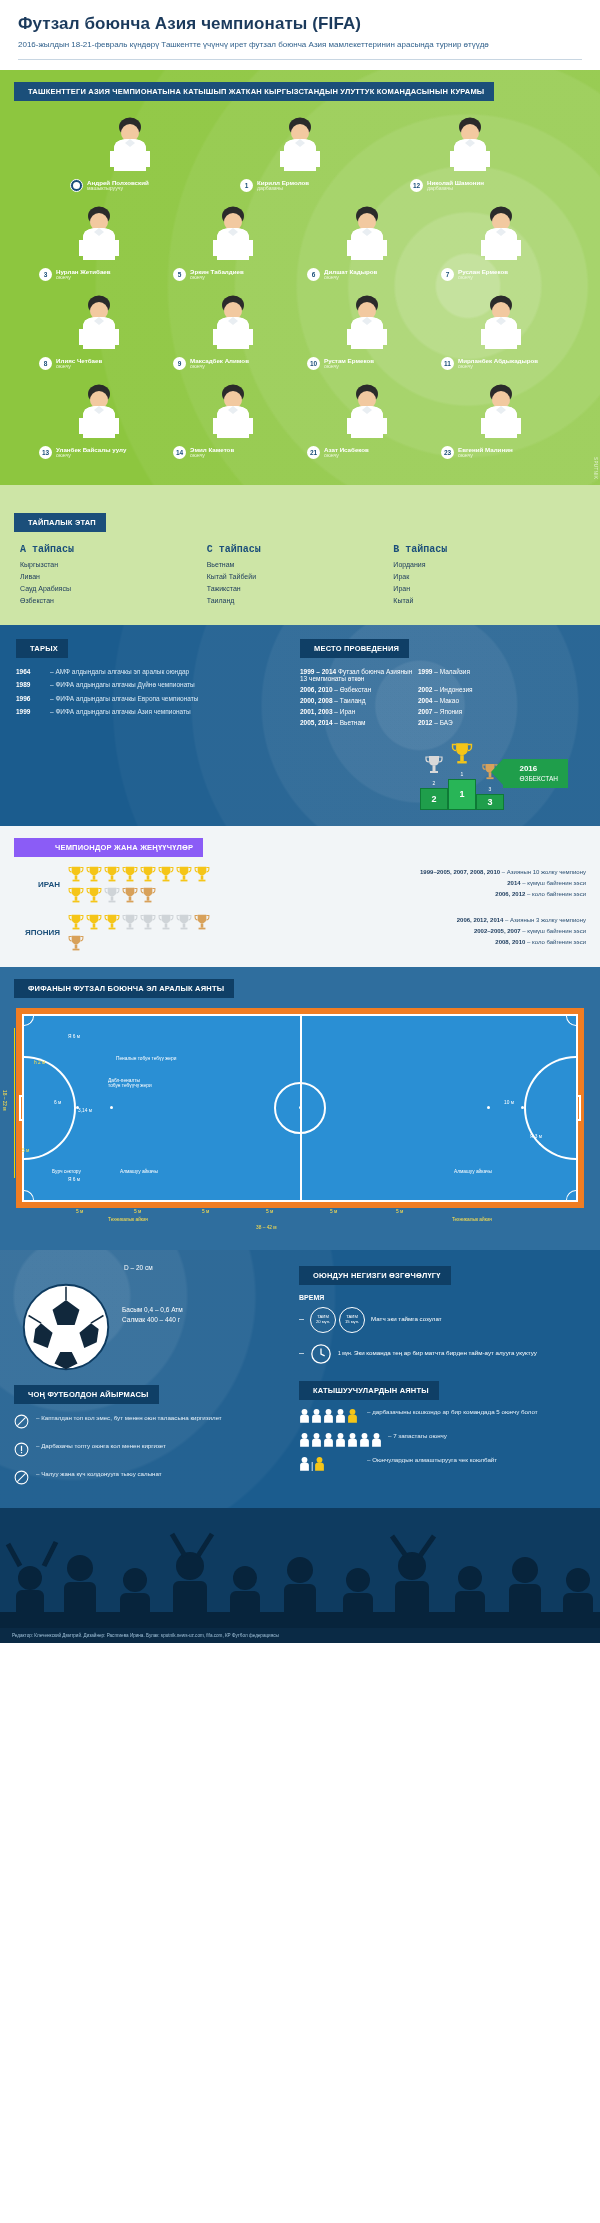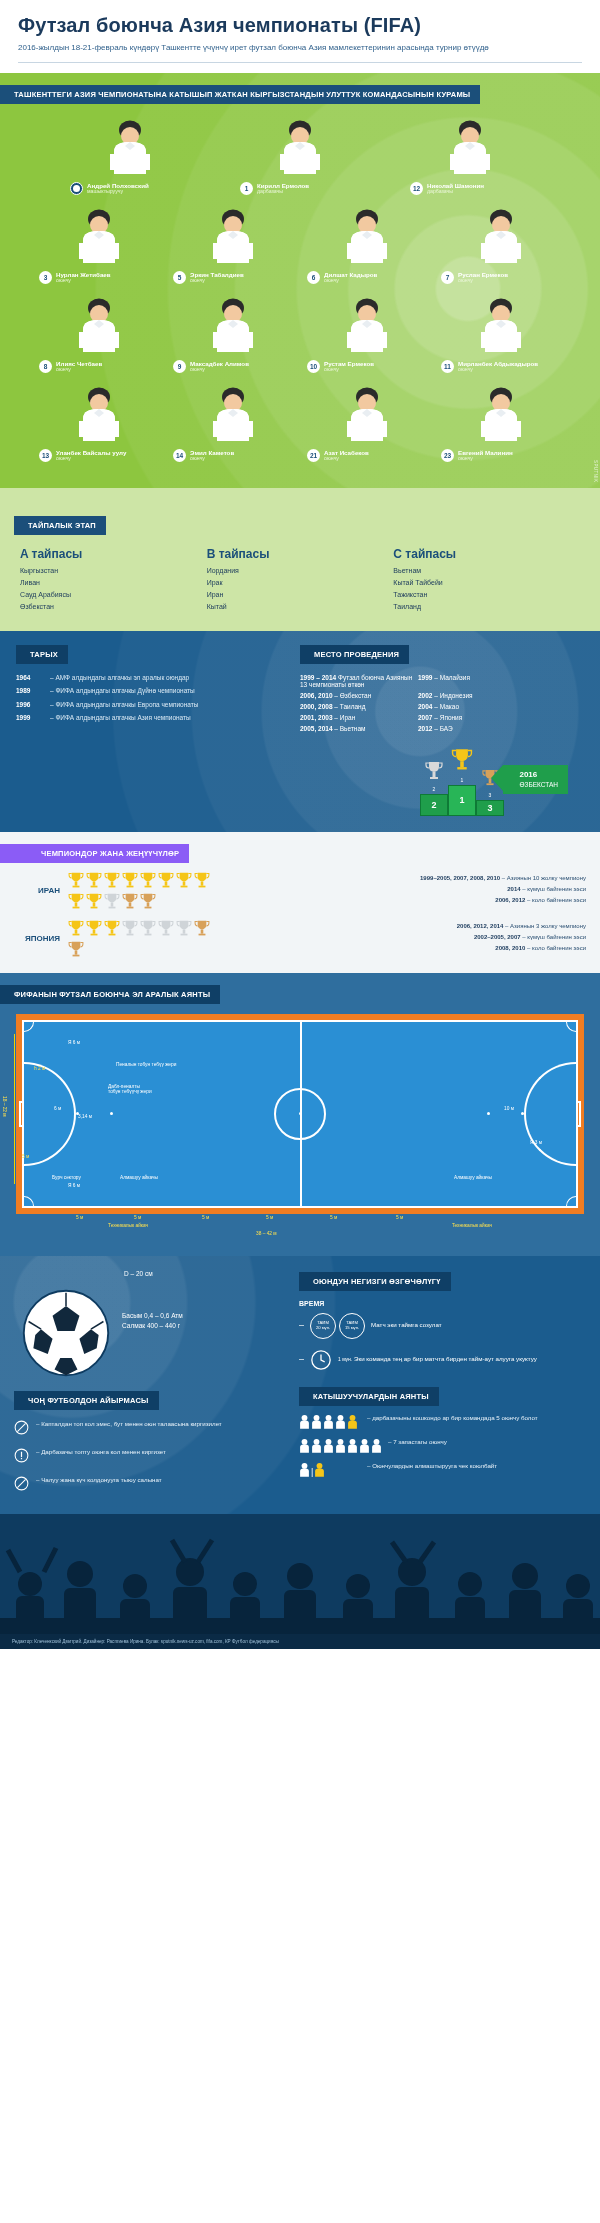--- a/index.html
+++ b/index.html
@@ -11,21 +11,21 @@
     -webkit-font-smoothing: antialiased;
   }
   .page { width: 600px; position: relative; overflow: hidden; }
 
   
   .header {
     background: #ffffff;
     padding: 14px 18px 10px 18px;
   }
   .header h1 {
-    font-size: 20px;
+    font-size: 17px;
     font-weight: bold;
     color: #1b3a5c;
     letter-spacing: 0.1px;
   }
   .header .sub {
     font-size: 8px;
     color: #31618c;
     margin-top: 5px;
     line-height: 1.45;
   }
@@ -47,21 +47,21 @@
     position: relative;
   }
   .band {
     background: #1b4f7a;
     color: #fff;
     font-size: 7.5px;
     font-weight: bold;
     letter-spacing: 0.2px;
     padding: 5px 10px 5px 14px;
     display: inline-block;
-    margin-left: 0;
+    margin-left: 14px;
   }
   .roster { margin-top: 14px; }
   .row {
     display: flex;
     justify-content: center;
     gap: 14px;
     margin-bottom: 12px;
   }
   .row.r1 { gap: 50px; }
   .player { width: 120px; text-align: center; position: relative; }
@@ -90,21 +90,21 @@
   }
 
   
   .groups {
     background: #cde5a6;
     padding: 26px 0 16px 0;
   }
   .groups .band { margin-left: 14px; }
   .gwrap { display: flex; padding: 12px 20px 0 20px; }
   .gcol { flex: 1; }
-  .gtitle { font-size: 12px; font-weight: bold; color: #1b4f7a; margin-bottom: 6px; }
+  .gtitle { font-size: 10px; font-weight: bold; color: #1b4f7a; margin-bottom: 6px; font-family: Liberation Mono, monospace; }
   .gitem { font-size: 7px; color: #1b3a5c; margin-bottom: 5px; }
 
   
   .midblue {
     background: #1b5c8e;
     background-image: radial-gradient(circle at 70% 40%, rgba(255,255,255,0.07) 0 10%, rgba(255,255,255,0) 10.5%),
                       radial-gradient(circle at 70% 40%, rgba(255,255,255,0.06) 0 22%, rgba(255,255,255,0) 22.5%),
                       radial-gradient(circle at 70% 40%, rgba(255,255,255,0.05) 0 36%, rgba(255,255,255,0) 36.5%),
                       radial-gradient(circle at 70% 40%, rgba(255,255,255,0.04) 0 52%, rgba(255,255,255,0) 52.5%),
                       radial-gradient(circle at 70% 40%, rgba(255,255,255,0.03) 0 70%, rgba(255,255,255,0) 70.5%);
@@ -542,32 +542,32 @@
     <div class="band">ТАЙПАЛЫК ЭТАП</div>
     <div class="gwrap" id="groups">
         <div class="gcol">
           <div class="gtitle">A тайпасы</div>
           <div class="gitem">Кыргызстан</div>
           <div class="gitem">Ливан</div>
           <div class="gitem">Сауд Арабиясы</div>
           <div class="gitem">Өзбекстан</div>
         </div>
         <div class="gcol">
+          <div class="gtitle">C тайпасы</div>
+          <div class="gitem">Вьетнам</div>
+          <div class="gitem">Кытай Тайбейи</div>
+          <div class="gitem">Тажикстан</div>
+          <div class="gitem">Таиланд</div>
+        </div>
+        <div class="gcol">
           <div class="gtitle">B тайпасы</div>
           <div class="gitem">Иордания</div>
           <div class="gitem">Ирак</div>
           <div class="gitem">Иран</div>
           <div class="gitem">Кытай</div>
-        </div>
-        <div class="gcol">
-          <div class="gtitle">C тайпасы</div>
-          <div class="gitem">Вьетнам</div>
-          <div class="gitem">Кытай Тайбейи</div>
-          <div class="gitem">Тажикстан</div>
-          <div class="gitem">Таиланд</div>
         </div>
       </div>
   </div>
 
   <div class="midblue">
     <div class="twocol" style="padding-top:0">
       <div class="col">
         <div class="band light" style="margin-left:0">ТАРЫХ</div>
       </div>
       <div class="col">

